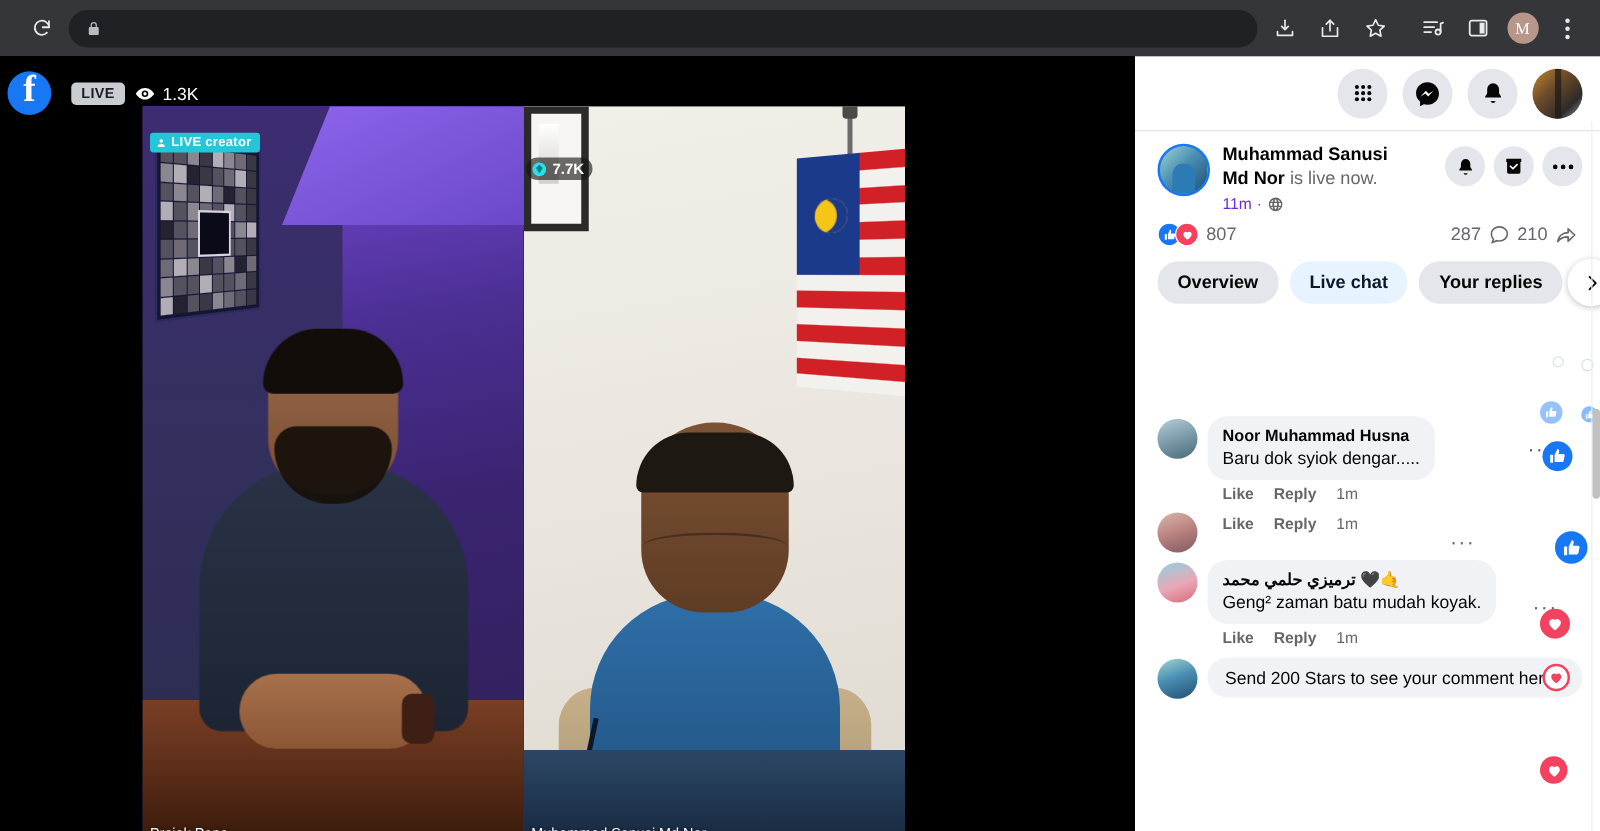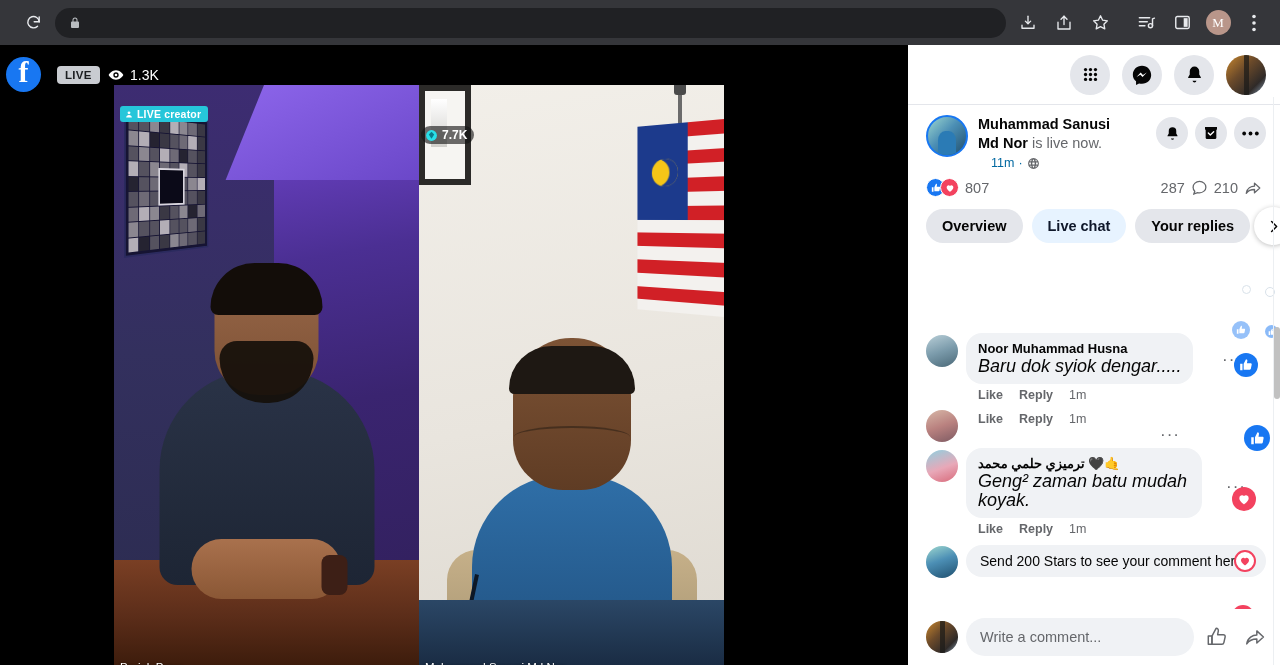--- a/index.html
+++ b/index.html
@@ -333,22 +333,22 @@
     content:""; position:absolute; left:26%; top:38%;
     width:48%; height:62%; background:#2b7bb5; border-radius:40% 40% 0 0;
   }
   .post-name-wrap { flex: 1 1 auto; min-width: 0; }
   .post-name {
     font-size: 14.5px; color: #050505; line-height: 19px;
     font-weight: bold;
   }
   .post-name span.grey { color: #65676b; font-weight: normal; }
   .post-meta {
-    font-size: 12.5px; color: #0369a1;
-    display: flex; align-items: center; gap: 4px; margin-top: 3px; margin-left: 13px;
+    font-size: 12.5px; color: #6d28d9;
+    display: flex; align-items: center; gap: 4px; margin-top: 3px;
   }
   .head-actions { display: flex; gap: 7px; flex: 0 0 auto; padding-top: 2px;}
   .circ-btn-sm {
     width: 32px; height: 32px; border-radius: 50%;
     background: #e4e6eb; display: flex;
     align-items: center; justify-content: center; cursor: pointer;
   }
 
   .stats-row {
     display: flex; align-items: center;
@@ -414,23 +414,22 @@
     font-size: 13px; font-weight: bold; color: #050505;
     display: flex; align-items: center; gap: 5px; line-height: 17px;
   }
   .verify {
     width: 13px; height: 13px; border-radius: 50%;
     background: #1c1e21; color: #fff; font-size: 9px;
     display: inline-flex; align-items: center; justify-content: center;
     font-family: "Liberation Serif", serif; flex: 0 0 auto;
   }
   .cmt-text {
-    font-size: 18px; color: #050505; line-height: 19px;
+    font-size: 14px; color: #050505; line-height: 19px;
     word-wrap: break-word;
-    font-style: italic;
   }
   .cmt-acts {
     display: flex; gap: 16px; padding: 4px 0 0 12px;
     font-size: 12.5px; color: #65676b; font-weight: bold;
   }
   .cmt-acts .t { font-weight: normal; }
   .cmt-more {
     position: absolute; right: 38px; top: 50%;
     transform: translateY(-50%);
     color: #65676b; font-size: 17px; letter-spacing: 1px;
@@ -925,34 +924,19 @@
             <path d="M12 21s-8-5-8-10.3A4.7 4.7 0 0 1 12 7a4.7 4.7 0 0 1 8 3.7C20 16 12 21 12 21z"></path>
           </svg>
       </div>
       <div class="fr love" style="width:22px;height:22px;right:26px;top:330px;">
         <svg width="13" height="13" viewBox="0 0 24 24" fill="#fff">
             <path d="M12 21s-8-5-8-10.3A4.7 4.7 0 0 1 12 7a4.7 4.7 0 0 1 8 3.7C20 16 12 21 12 21z"></path>
           </svg>
       </div>
     </div>
 
-    <div class="composer">
-      <div class="composer-av"></div>
-      <input class="composer-input" placeholder="Write a comment..." style="">
-      <div class="comp-ico">
-        <svg width="22" height="22" viewBox="0 0 24 24" fill="none" stroke="#65676b" stroke-width="1.6" stroke-linejoin="round">
-          <path d="M2.5 11h4v9h-4z"></path>
-            <path d="M6.5 11l4.5-8.5c1.9 0 2.8 1.4 2.4 3.2L12.7 9.5h6.2c1.3 0 2.2 1 2 2.3l-1.4 6.4c-.2 1-1.1 1.8-2.1 1.8H6.5z"></path>
-        </svg>
-      </div>
-      <div class="comp-ico">
-        <svg width="22" height="22" viewBox="0 0 24 24" fill="none" stroke="#65676b" stroke-width="1.6" stroke-linejoin="round">
-          <path d="M3 19.5c1-7 6.6-9.6 11-9.6V5.3L21.2 12 14 18.6v-4.5C9.4 14.1 5.5 15.7 3 19.5z"></path>
-        </svg>
-      </div>
-    </div>
 
     <div class="hairline"></div>
     <div class="vscroll">
         <i></i>
       </div>
   </div>
 </div>
 
 </body></html>

